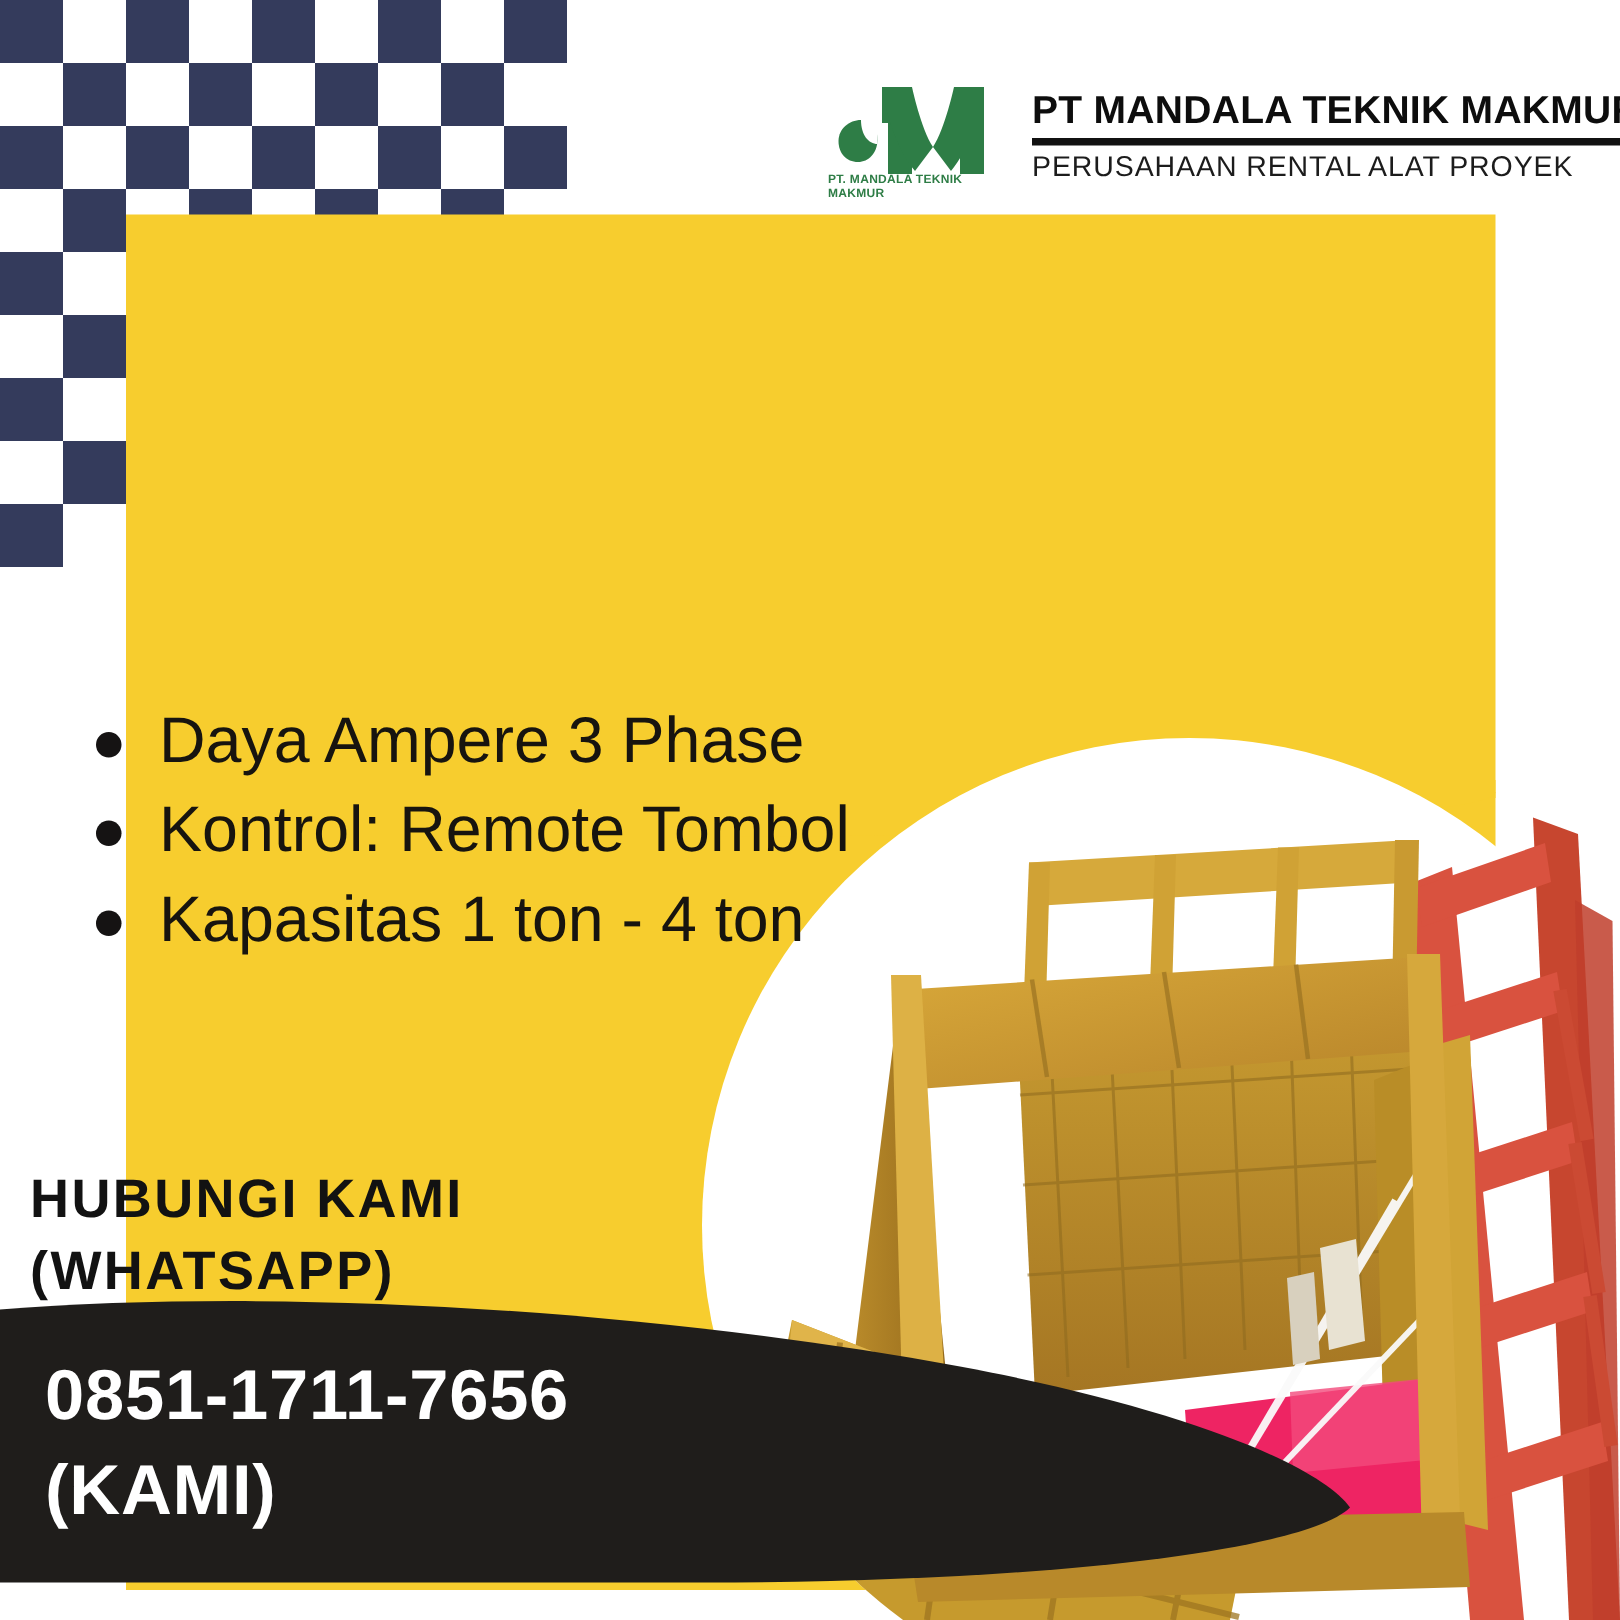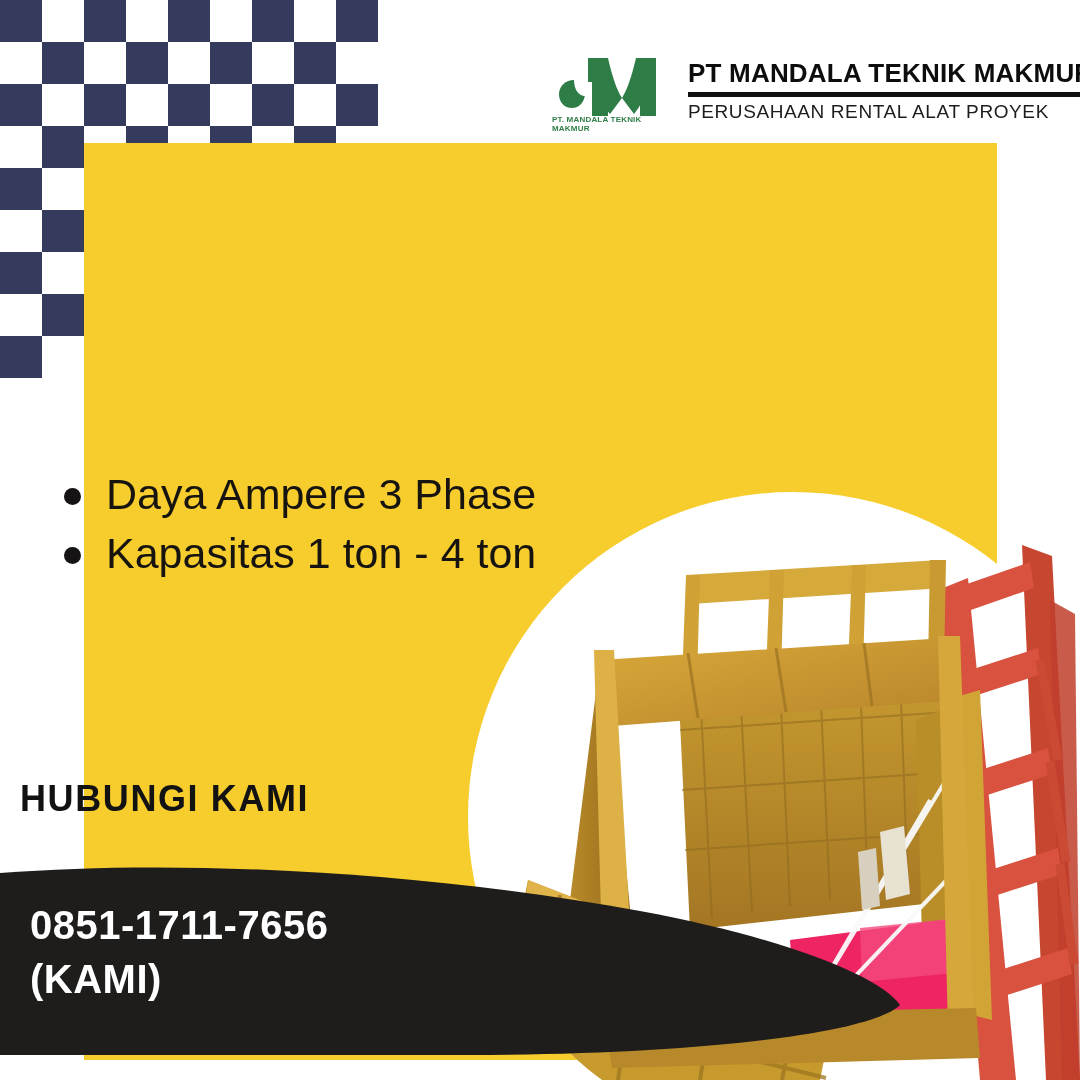--- a/index.html
+++ b/index.html
@@ -51,21 +51,21 @@
 
   
   .contact-head{position:absolute;left:20px;top:775px;z-index:8;
                 color:#121212;font-weight:bold;font-size:36px;line-height:1.32;
                 letter-spacing:1.6px;}
 
   
   .black-lens{position:absolute;left:0;top:865px;width:1080px;height:215px;z-index:7;}
 
   .phone{position:absolute;left:30px;top:898px;z-index:9;color:#ffffff;
-         font-weight:bold;font-size:40px;line-height:1.35;letter-spacing:0.5px;}
+         font-weight:bold;font-size:47px;line-height:1.35;letter-spacing:0.5px;}
 
   
   .brand{position:absolute;left:552px;top:52px;z-index:8;display:flex;align-items:flex-start;}
   .brand-mark{position:relative;width:126px;height:80px;}
   .brand-cap{position:absolute;left:0;bottom:-1px;width:126px;
              font-size:8px;font-weight:bold;color:#2E7D46;letter-spacing:0.2px;}
   .brand-txt{margin-left:10px;padding-top:6px;}
   .brand-name{font-size:26px;font-weight:bold;color:#0d0d0d;letter-spacing:0.2px;
               white-space:nowrap;}
   .brand-rule{height:5px;background:#111;margin:3px 0 4px 0;width:100%;}
@@ -258,25 +258,27 @@
     <div class="brand-txt">
       <div class="brand-name">PT MANDALA TEKNIK MAKMUR</div>
       <div class="brand-rule"></div>
       <div class="brand-sub">PERUSAHAAN RENTAL ALAT PROYEK</div>
     </div>
   </div>
 
 
   <ul class="bullets" id="bullets">
       <li><span class="dot"></span><span>Daya Ampere 3 Phase</span></li>
+      <li><span class="dot"></span><span>Kontrol: Remote Tombol</span></li>
       <li><span class="dot"></span><span>Kapasitas 1 ton - 4 ton</span></li>
     </ul>
 
   <div class="contact-head">
     <div>HUBUNGI KAMI</div>
+    <div>(WHATSAPP)</div>
   </div>
 
   <div class="phone">
     <div>0851-1711-7656</div>
     <div>(KAMI)</div>
   </div>
 
 </div>
 
 </body></html>

